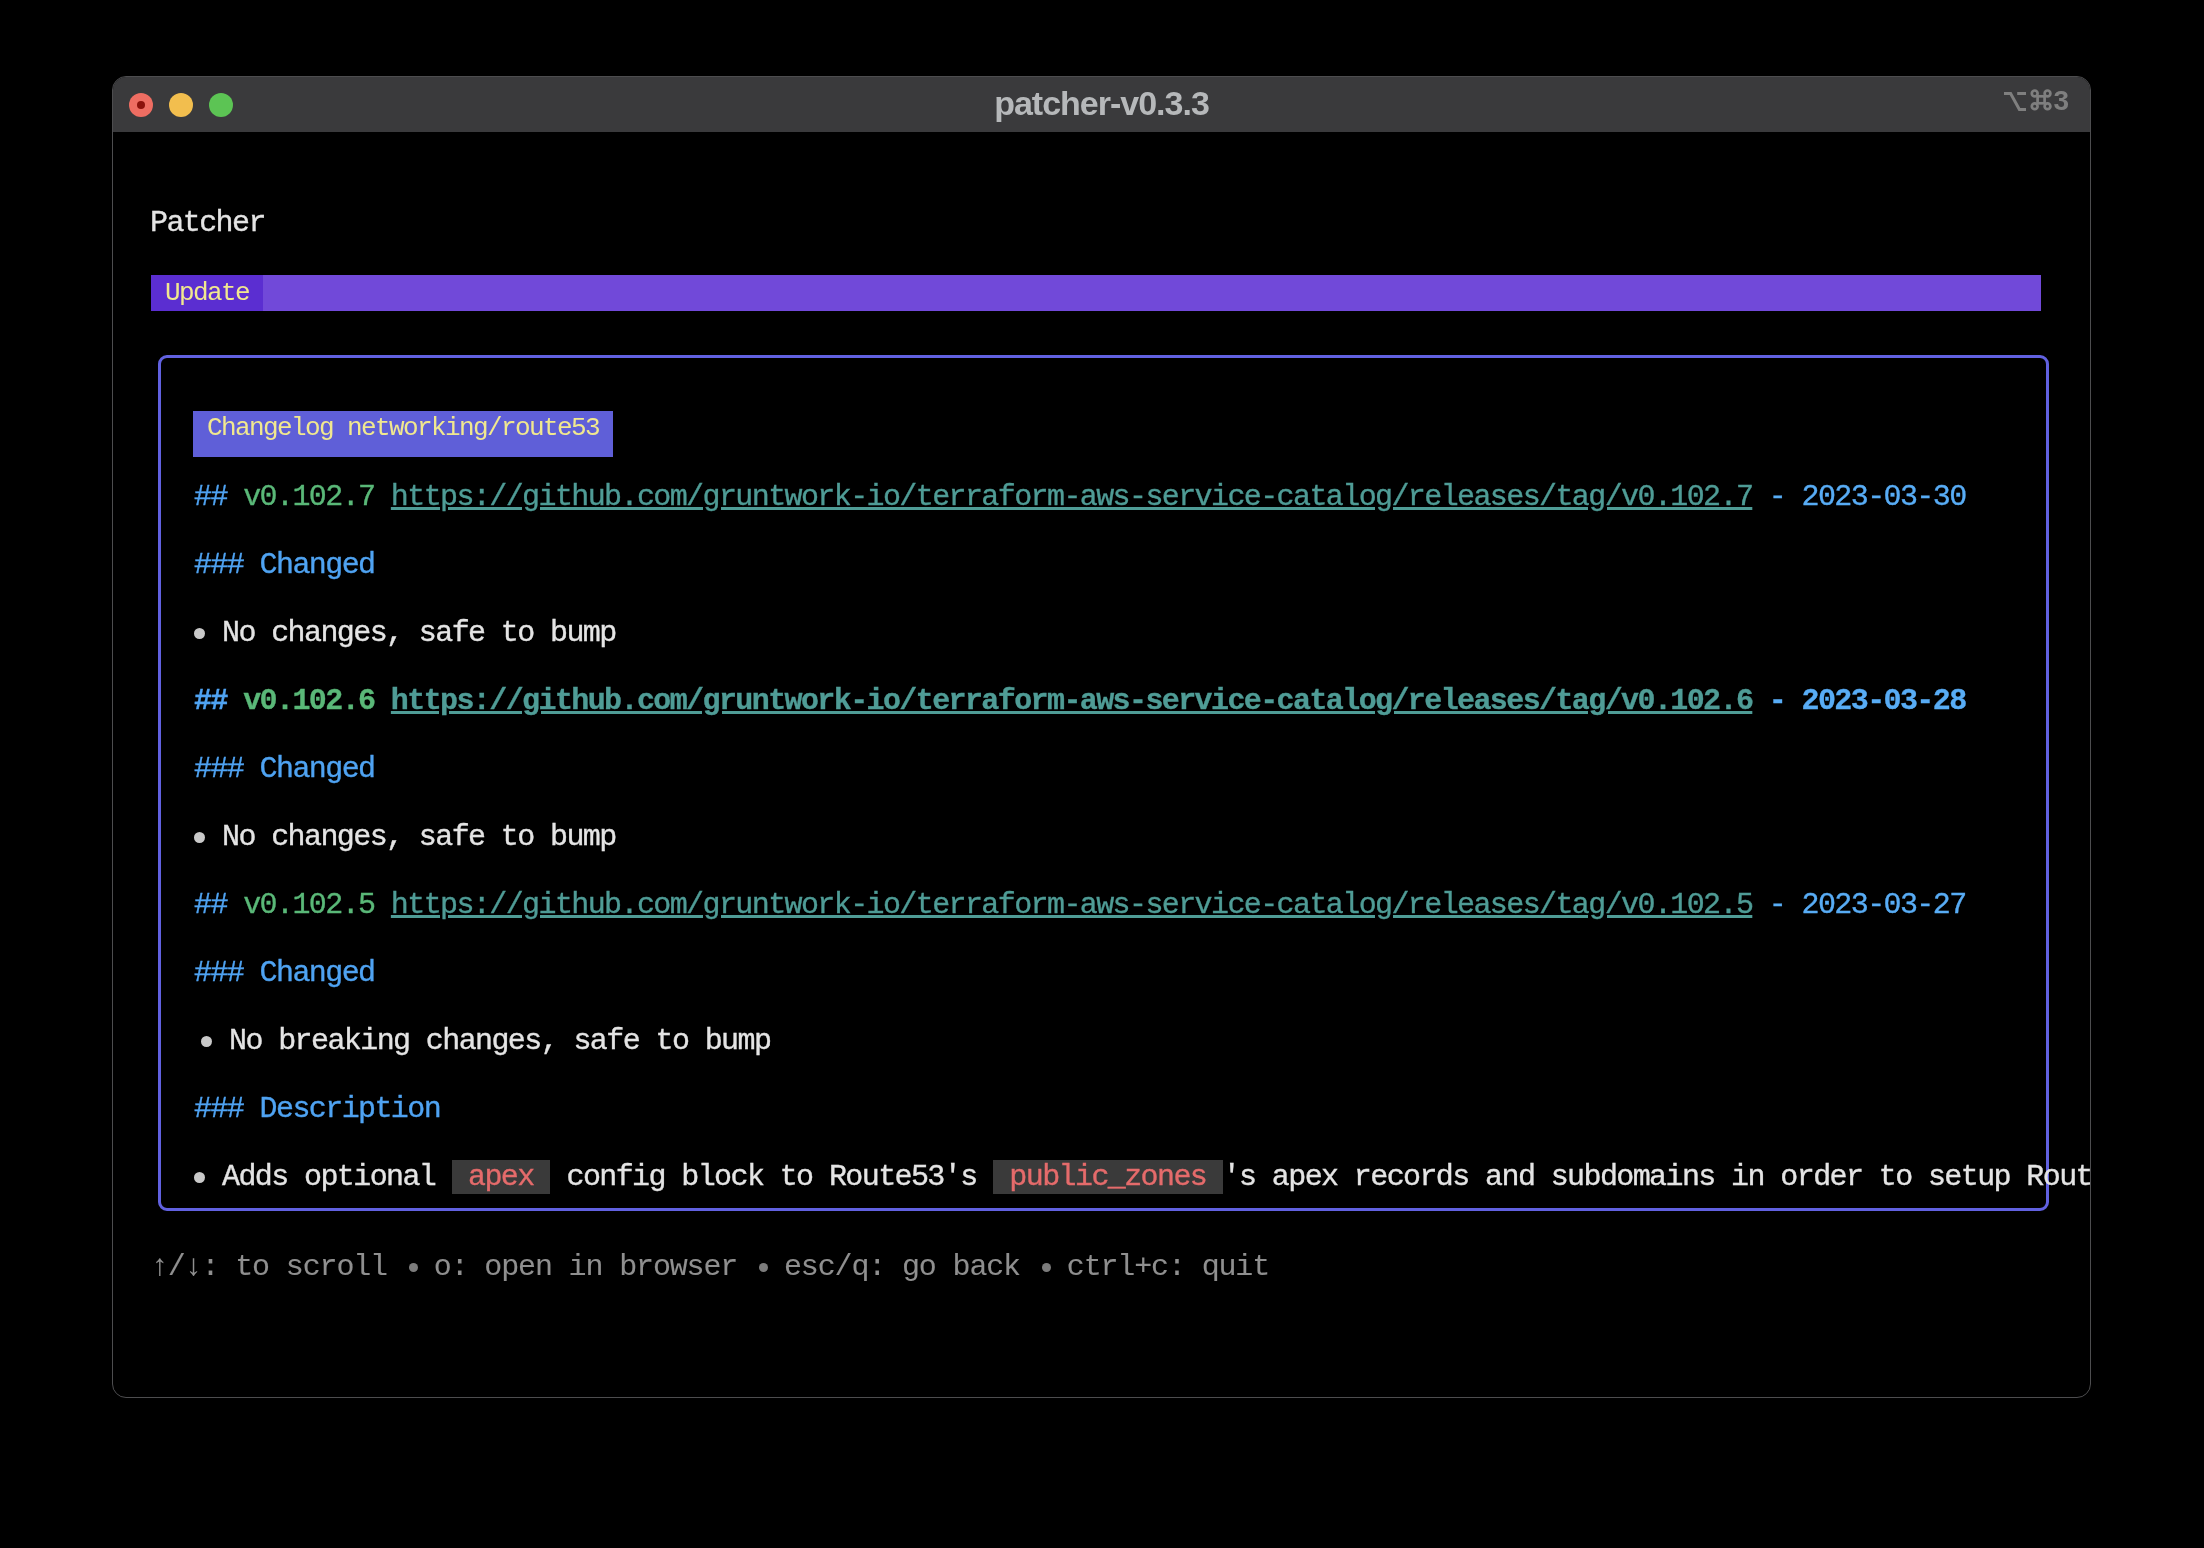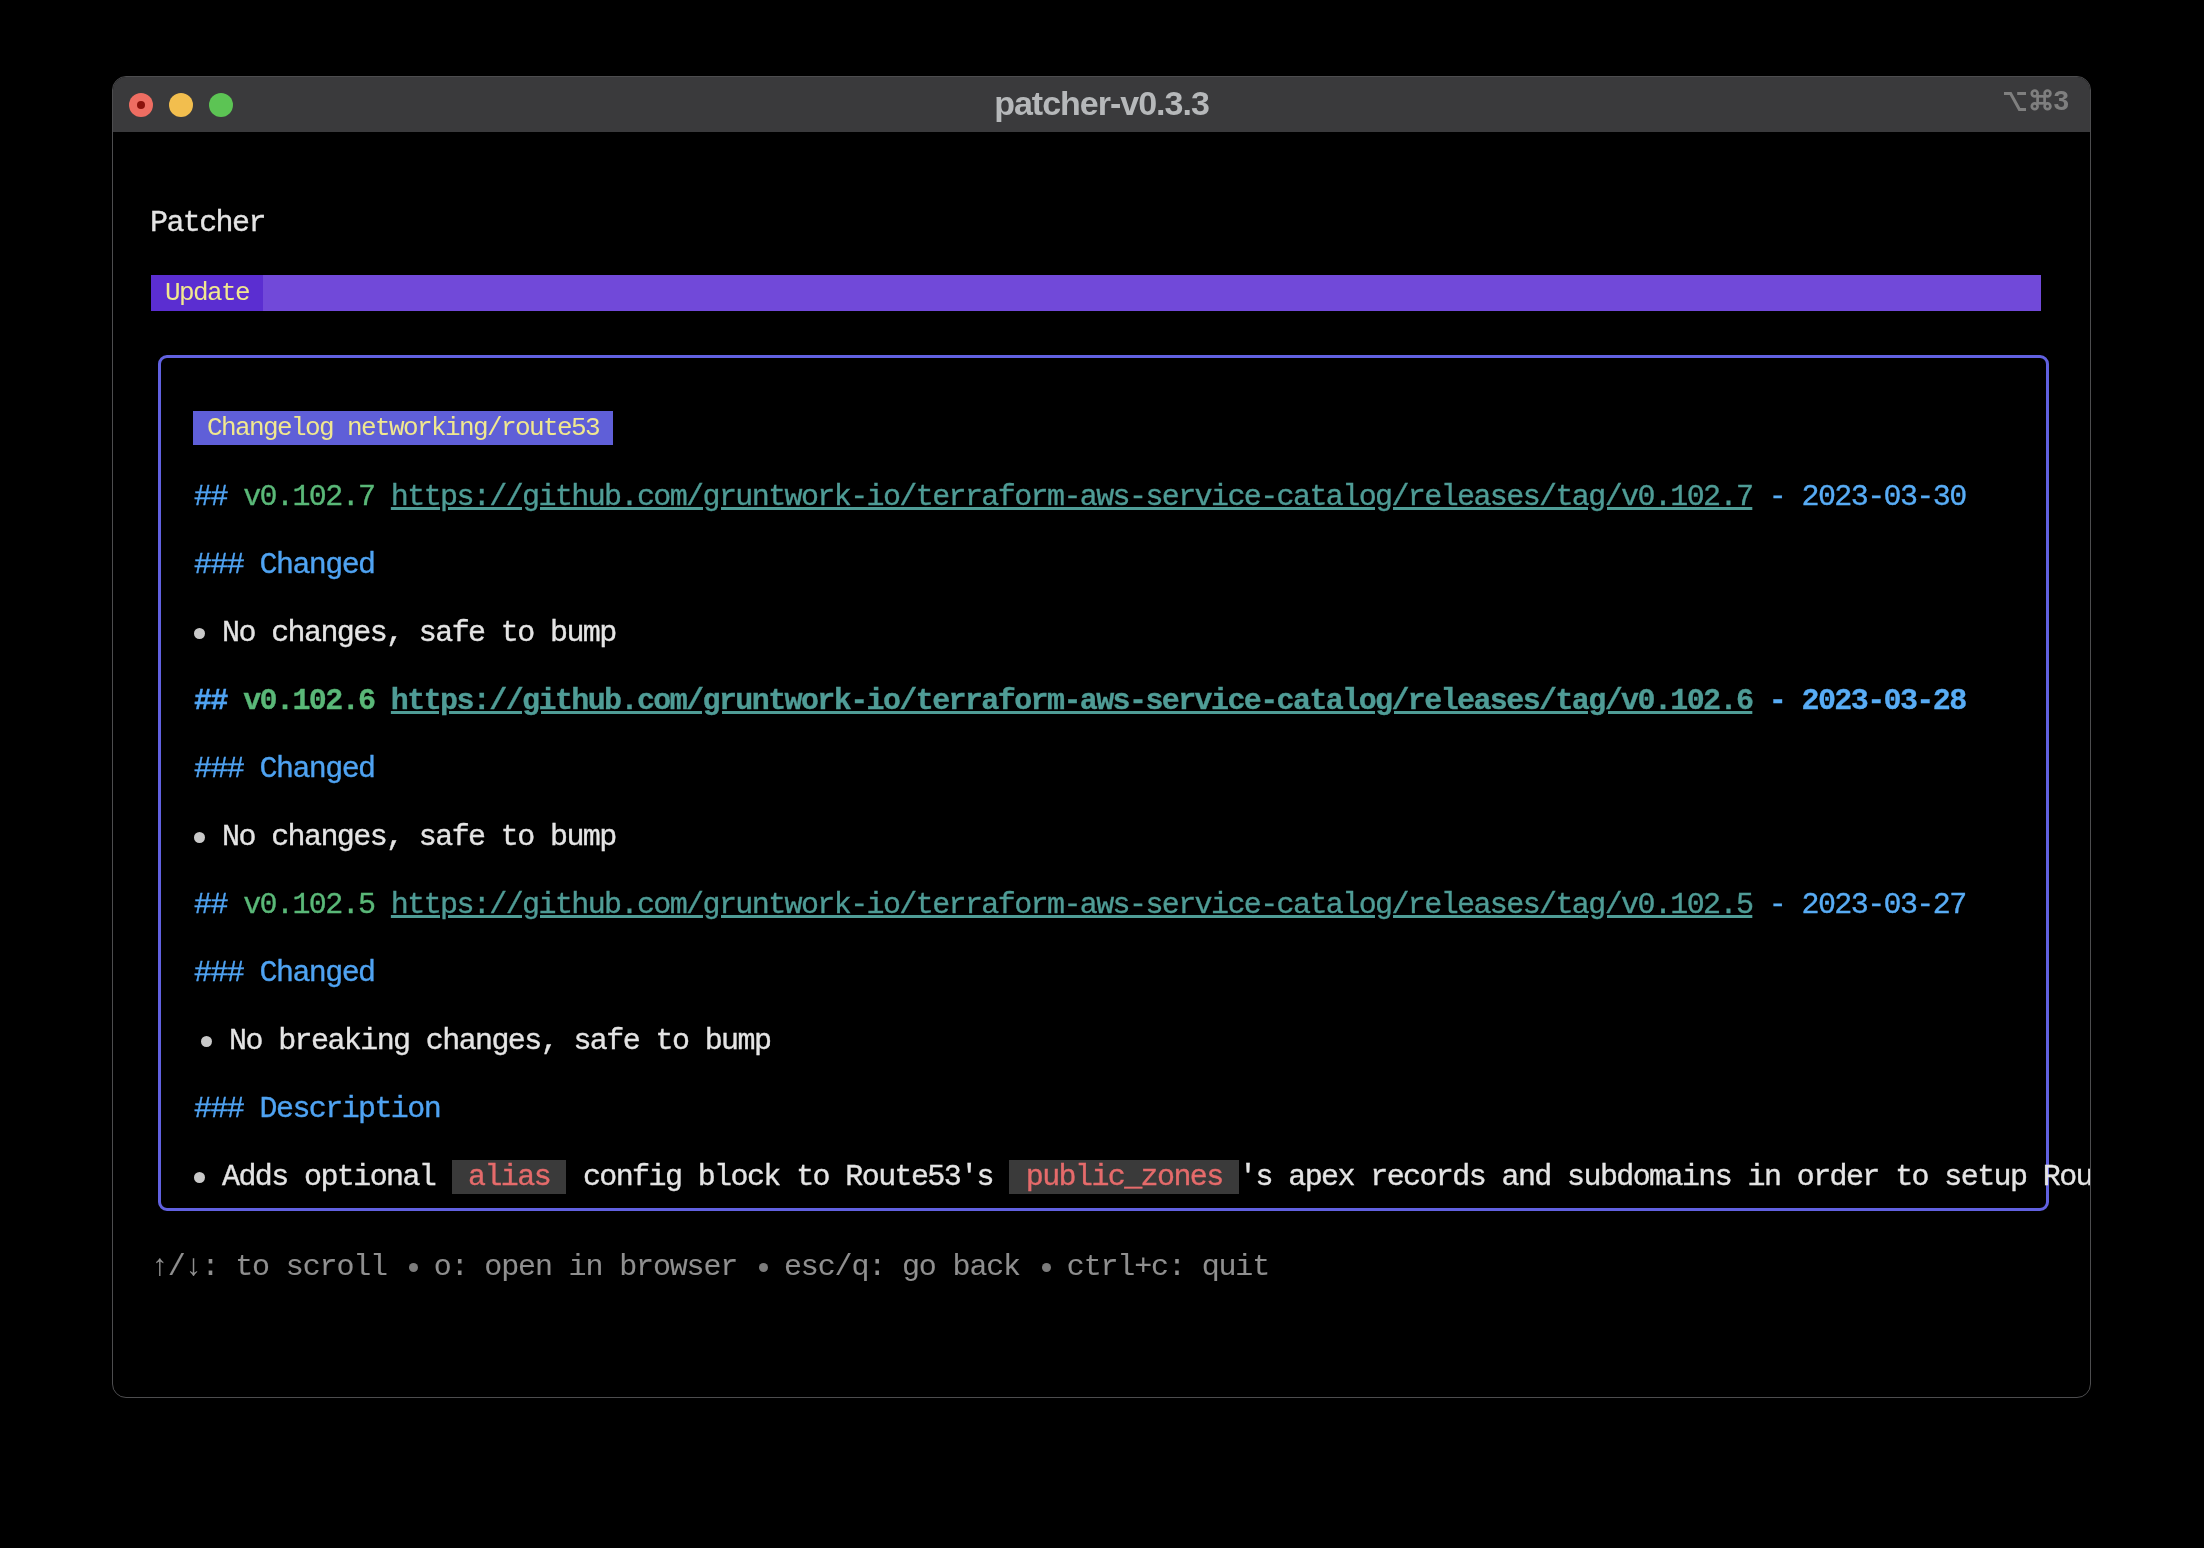--- a/index.html
+++ b/index.html
@@ -39,21 +39,21 @@
   #updatechip {
     position:absolute; left:0; top:0; width:112px; height:36px; background:#5b2ed1;
     font-family:"Liberation Mono",monospace; font-size:26px; letter-spacing:-1.6px; line-height:36px;
     color:#f1e88f; white-space:pre;
   }
   #box {
     position:absolute; left:45px; top:278px; width:1891px; height:856px;
     border:3px solid #6161e0; border-radius:9px;
   }
   #badge {
-    position:absolute; left:80px; top:334px; width:420px; height:34px; background:#5f5fd8;
+    position:absolute; left:80px; top:334px; width:420px; height:46px; background:#5f5fd8;
     font-family:"Liberation Mono",monospace; font-size:26px; letter-spacing:-1.6px; line-height:34px;
     color:#f1e88f; white-space:pre;
   }
   #help { color:#8f8f8f;margin-top:24px; -webkit-text-stroke:0.1px currentColor; }
 </style>
 </head>
 <body>
 <div id="win">
   <div id="titlebar">
     <div class="tl" id="tl-red"></div>
@@ -88,16 +88,16 @@
   <div class="term" style="left:81px; top:403px;"><span class="blue">## </span><span class="green">v0.102.7</span> <span class="teal">https://github.com/gruntwork-io/terraform-aws-service-catalog/releases/tag/v0.102.7</span><span class="date"> - 2023-03-30</span></div>
   <div class="term" style="left:81px; top:471px;"><span class="blue">### Changed</span></div>
   <div class="term" style="left:81px; top:539px;"><span class="dot"></span>No changes, safe to bump</div>
   <div class="term" style="left:81px; top:607px;font-weight:bold;"><span class="blue">## </span><span class="green">v0.102.6</span> <span class="teal">https://github.com/gruntwork-io/terraform-aws-service-catalog/releases/tag/v0.102.6</span><span class="date"> - 2023-03-28</span></div>
   <div class="term" style="left:81px; top:675px;"><span class="blue">### Changed</span></div>
   <div class="term" style="left:81px; top:743px;"><span class="dot"></span>No changes, safe to bump</div>
   <div class="term" style="left:81px; top:811px;"><span class="blue">## </span><span class="green">v0.102.5</span> <span class="teal">https://github.com/gruntwork-io/terraform-aws-service-catalog/releases/tag/v0.102.5</span><span class="date"> - 2023-03-27</span></div>
   <div class="term" style="left:81px; top:879px;"><span class="blue">### Changed</span></div>
   <div class="term" style="left:88px; top:947px;text-align:right;"><span class="dot"></span>No breaking changes, safe to bump</div>
   <div class="term" style="left:81px; top:1015px;"><span class="blue">### Description</span></div>
-  <div class="term" style="left:81px; top:1083px;"><span class="dot"></span>Adds optional <span class="code"> alias </span> config block to Route53's <span class="code"> public_zones </span>'s apex records and subdomains in order to setup Route53-specific</div>
+  <div class="term" style="left:81px; top:1083px;"><span class="dot"></span>Adds optional <span class="code"> apex </span> config block to Route53's <span class="code"> public_zones </span>'s apex records and subdomains in order to setup Route53-specific</div>
 
   <div class="term" id="help" style="left:38px; top:1149px; letter-spacing:-1.15px;">↑/↓: to scroll <span class="hdot"></span>o: open in browser <span class="hdot"></span>esc/q: go back <span class="hdot"></span>ctrl+c: quit</div>
 </div>
 
 </body></html>

